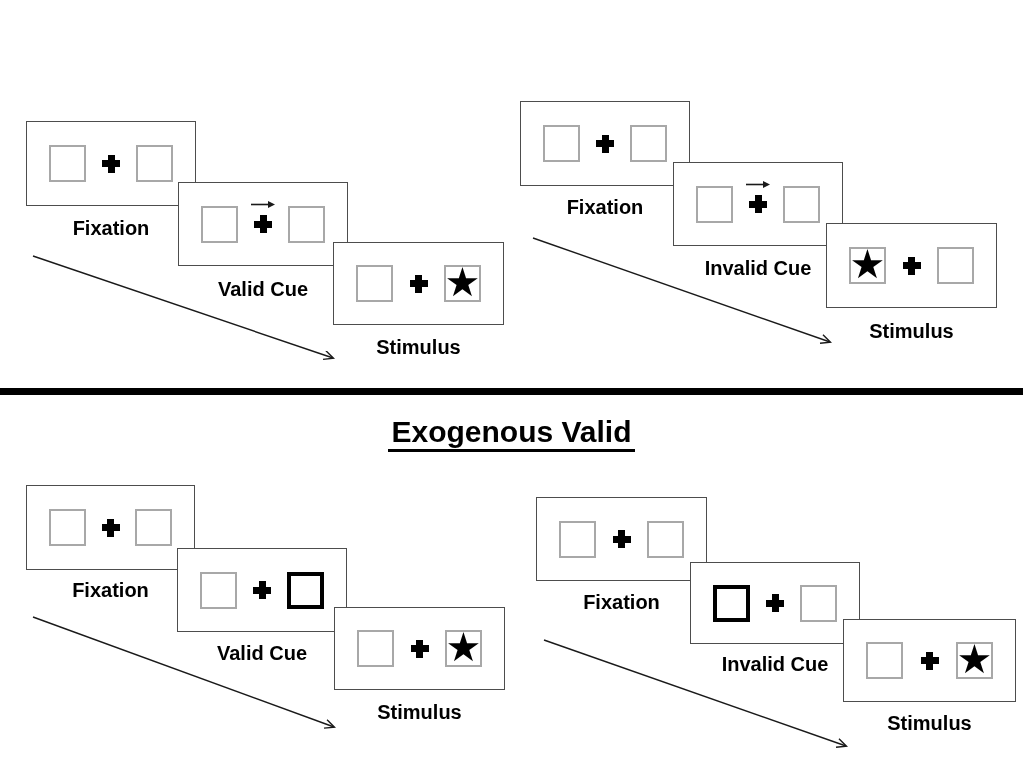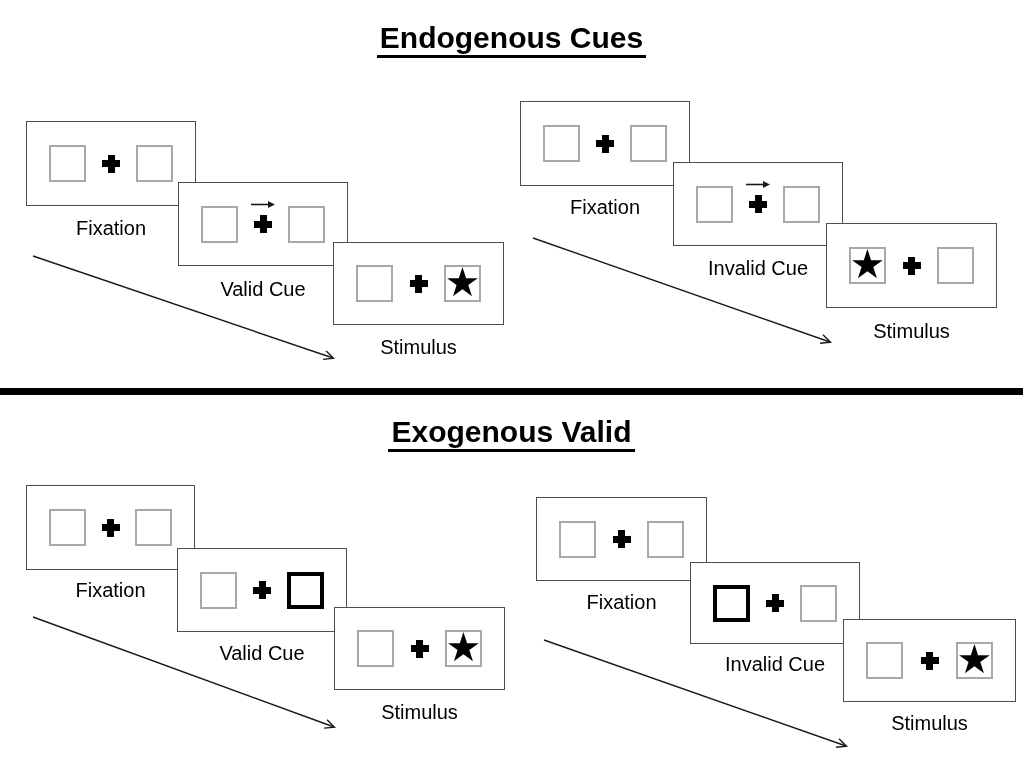--- a/index.html
+++ b/index.html
@@ -27,41 +27,38 @@
     font-family:"DejaVu Sans", sans-serif; font-size:40px; line-height:1;
     color:#000; transform:translateY(-2px);
   }
   .plus-wrap { position:relative; width:18px; height:18px; }
   .plus { position:absolute; inset:0; }
   .plus::before { content:""; position:absolute; left:0; right:0; top:5.5px; height:7px; background:#000; }
   .plus::after  { content:""; position:absolute; top:0; bottom:0; left:5.5px; width:7px; background:#000; }
   .cue-arrow { position:absolute; left:50%; top:-17px; transform:translateX(-50%); }
   .cue-arrow line { stroke:#1a1a1a; stroke-width:1.6; }
   .cue-arrow path { fill:#1a1a1a; }
-  .frame-label { position:absolute; text-align:center; font-size:20px; font-weight:400; color:#000; }
+  .frame-label { position:absolute; text-align:center; font-size:20px; font-weight:700; color:#000; }
   .seq-arrow { position:absolute; }
   .seq-arrow line { stroke:#1a1a1a; stroke-width:1.4; }
   .defs-svg { position:absolute; width:0; height:0; }
 </style>
 </head>
 <body>
 
 <svg class="defs-svg" aria-hidden="true">
   <defs>
     <marker id="ah" markerWidth="14" markerHeight="12" refX="10" refY="5" orient="auto" markerUnits="userSpaceOnUse">
       <path d="M1,0.5 L10.5,5 L1,9.5" fill="none" stroke="#1a1a1a" stroke-width="1.4"></path>
     </marker>
   </defs>
 </svg>
 
 <div class="stage">
 
-  <div class="section-title" style="top:22px;">
-    <span>Endogenous Cues</span>
-  </div>
 
   <div class="panel" style="left:26px; top:121px; width:170px; height:85px;">
     <div class="sq"></div>
     <div class="plus-wrap">
         <div class="plus"></div>
       </div>
     <div class="sq"></div>
   </div>
   <div class="frame-label" style="left:26px; top:217px; width:170px;">Fixation</div>
 

